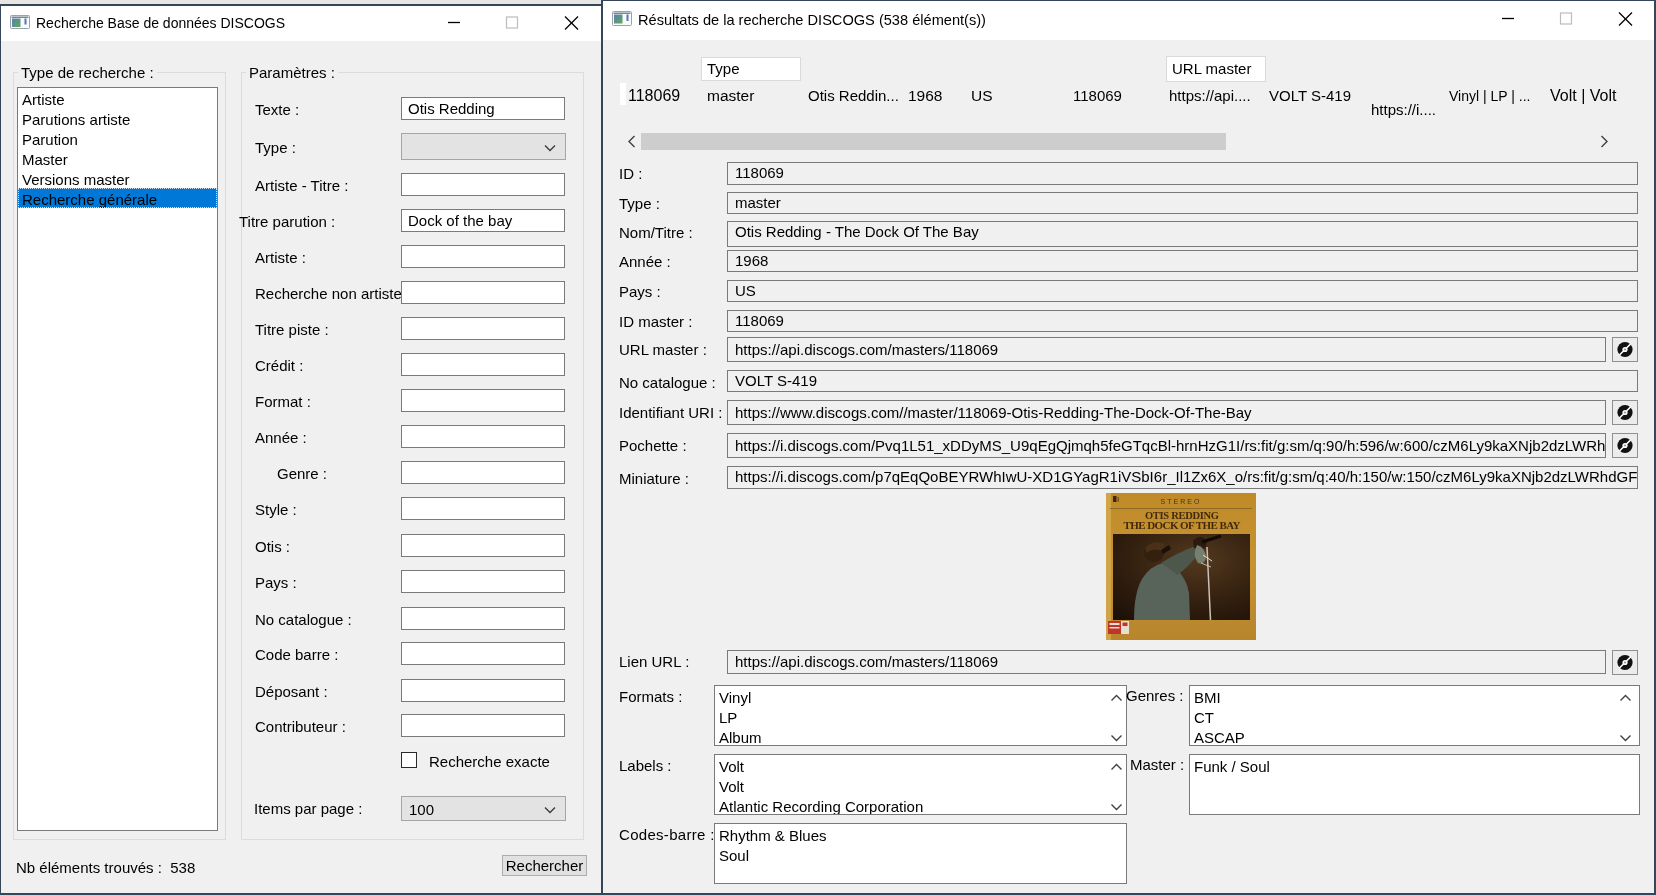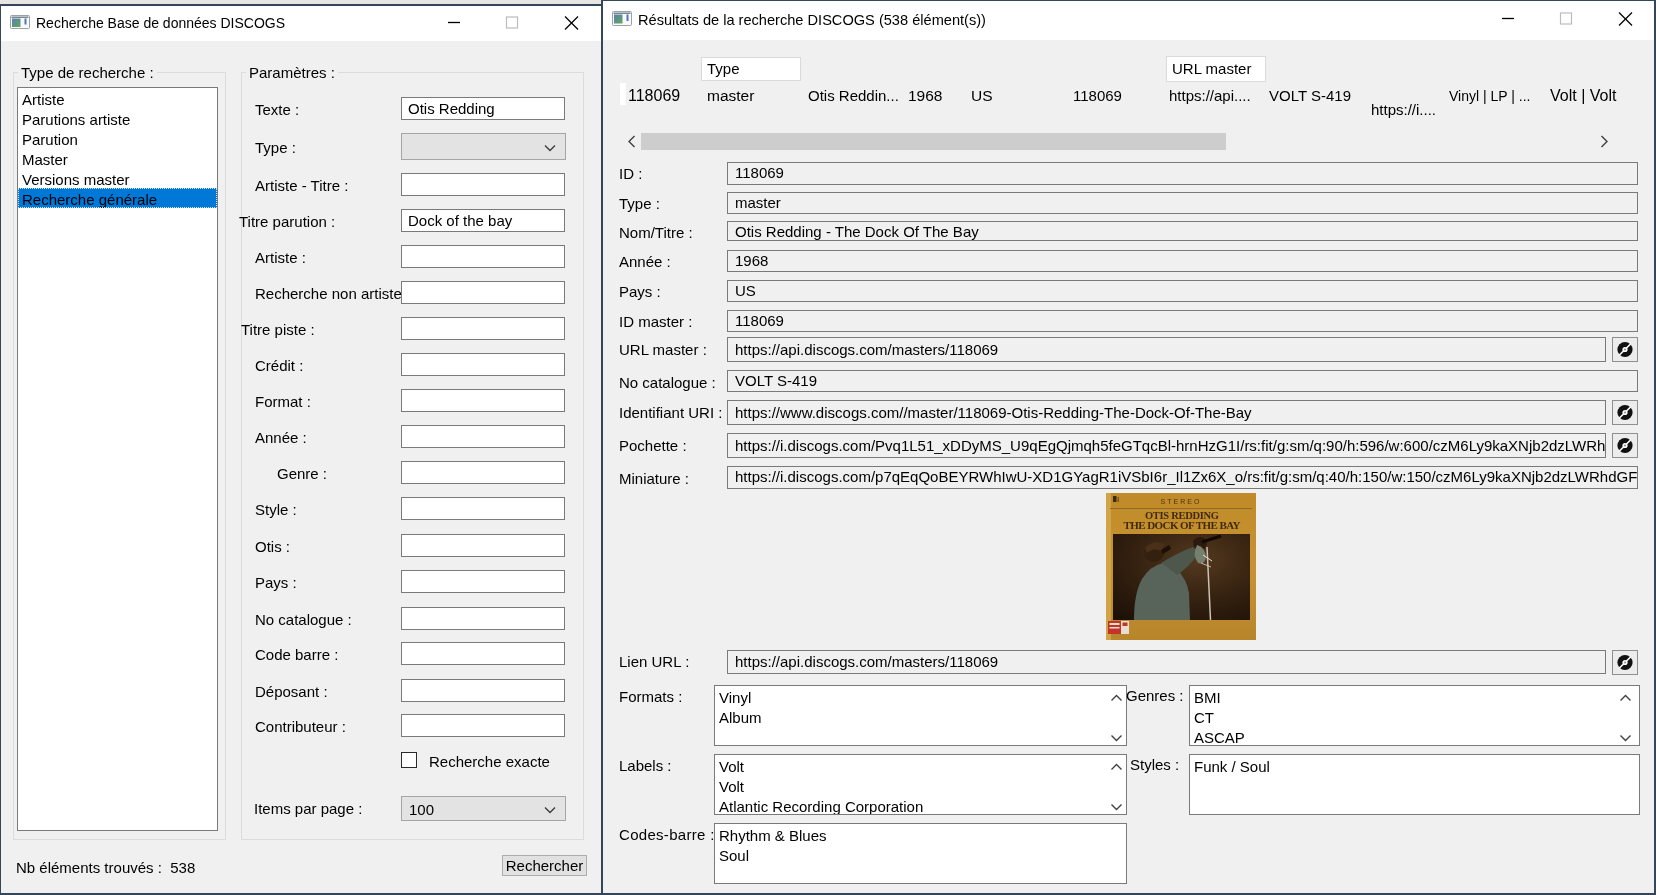--- a/index.html
+++ b/index.html
@@ -72,21 +72,21 @@
   </svg>
 </div>
 <div class="lbl" style="left:255px; top:177px;">Artiste - Titre :</div>
 <div class="tb" style="left:401px; top:173px; width:164px; height:23px;"></div>
 <div class="lbl" style="left:239px; top:213px;">Titre parution :</div>
 <div class="tb" style="left:401px; top:209px; width:164px; height:23px;">Dock of the bay</div>
 <div class="lbl" style="left:255px; top:249px;">Artiste :</div>
 <div class="tb" style="left:401px; top:245px; width:164px; height:23px;"></div>
 <div class="lbl" style="left:255px; top:285px;">Recherche non artiste :</div>
 <div class="tb" style="left:401px; top:281px; width:164px; height:23px;"></div>
-<div class="lbl" style="left:241px; top:321px;">Titre piste :</div>
+<div class="lbl" style="left:255px; top:321px;">Titre piste :</div>
 <div class="tb" style="left:401px; top:317px; width:164px; height:23px;"></div>
 <div class="lbl" style="left:255px; top:357px;">Crédit :</div>
 <div class="tb" style="left:401px; top:353px; width:164px; height:23px;"></div>
 <div class="lbl" style="left:255px; top:393px;">Format :</div>
 <div class="tb" style="left:401px; top:389px; width:164px; height:23px;"></div>
 <div class="lbl" style="left:255px; top:429px;">Année :</div>
 <div class="tb" style="left:401px; top:425px; width:164px; height:23px;"></div>
 <div class="lbl" style="left:255px; top:465px;margin-left:22px;">Genre :</div>
 <div class="tb" style="left:401px; top:461px; width:164px; height:23px;"></div>
 <div class="lbl" style="left:255px; top:501px;">Style :</div>
@@ -163,21 +163,21 @@
 <div class="abs" style="left:641px; top:133px; width:585px; height:17px; background:#cdcdcd;"></div>
 <svg class="abs" style="left:1598px; top:135px;" width="12" height="13" viewBox="0 0 12 13">
   <polyline points="3.5,1 9,6.5 3.5,12" fill="none" stroke="#404040" stroke-width="1.4"></polyline>
 </svg>
 
 <div class="lbl" style="left:619px; top:165px;">ID :</div>
 <div class="tbg" style="left:727px; top:162px; width:911px; height:23px;">118069</div>
 <div class="lbl" style="left:619px; top:195px;">Type :</div>
 <div class="tbg" style="left:727px; top:192px; width:911px; height:22px;">master</div>
 <div class="lbl" style="left:619px; top:224px;">Nom/Titre :</div>
-<div class="tbg" style="left:727px; top:221px; width:911px; height:20px;">Otis Redding - The Dock Of The Bay</div>
+<div class="tbg" style="left:727px; top:221px; width:911px; height:26px;">Otis Redding - The Dock Of The Bay</div>
 <div class="lbl" style="left:619px; top:253px;">Année :</div>
 <div class="tbg" style="left:727px; top:250px; width:911px; height:22px;">1968</div>
 <div class="lbl" style="left:619px; top:283px;">Pays :</div>
 <div class="tbg" style="left:727px; top:280px; width:911px; height:22px;">US</div>
 <div class="lbl" style="left:619px; top:313px;">ID master :</div>
 <div class="tbg" style="left:727px; top:310px; width:911px; height:22px;">118069</div>
 <div class="lbl" style="left:619px; top:341px;">URL master :</div>
 <div class="tbg" style="left:727px; top:337px; width:879px; height:25px; line-height:23px;">https://api.discogs.com/masters/118069</div>
 <div class="btnv" style="left:1612px; top:337px;">
     <svg width="24" height="23" viewBox="0 0 24 23">
@@ -267,35 +267,36 @@
         <line x1="6.2" y1="17.3" x2="17.8" y2="5.7" stroke="#fdfdfd" stroke-width="1.6"></line>
         <circle cx="12" cy="11.5" r="2.6" fill="#fdfdfd"></circle>
         <circle cx="12" cy="11.5" r="1.1" fill="#999"></circle>
       </g>
     </svg>
   </div>
 
 <div class="lbl" style="left:619px; top:688px;">Formats :</div>
 <div class="lbx" style="left:714px; top:685px; width:413px; height:61px;">
   <div class="itm">Vinyl</div>
+  <div class="itm">LP</div>
   <div class="itm">Album</div>
 </div>
 <div class="lbl" style="left:1126px; top:687px;">Genres :</div>
 <div class="lbx" style="left:1189px; top:685px; width:451px; height:61px;">
   <div class="itm">BMI</div>
   <div class="itm">CT</div>
   <div class="itm">ASCAP</div>
 </div>
 <div class="lbl" style="left:619px; top:757px;">Labels :</div>
 <div class="lbx" style="left:714px; top:754px; width:413px; height:61px;">
   <div class="itm">Volt</div>
   <div class="itm">Volt</div>
   <div class="itm">Atlantic Recording Corporation</div>
 </div>
-<div class="lbl" style="left:1130px; top:756px;">Styles :</div>
+<div class="lbl" style="left:1130px; top:756px;">Master :</div>
 <div class="lbx" style="left:1189px; top:754px; width:451px; height:61px;">
   <div class="itm">Funk / Soul</div>
 </div>
 <div class="lbl" style="left:619px; top:826px; letter-spacing:0.3px;">Codes-barre :</div>
 <div class="lbx" style="left:714px; top:823px; width:413px; height:61px;">
   <div class="itm">Rhythm &amp; Blues</div>
   <div class="itm">Soul</div>
 </div>
 
 <svg class="abs" style="left:1110px; top:693px;" width="13" height="10" viewBox="0 0 13 10">

